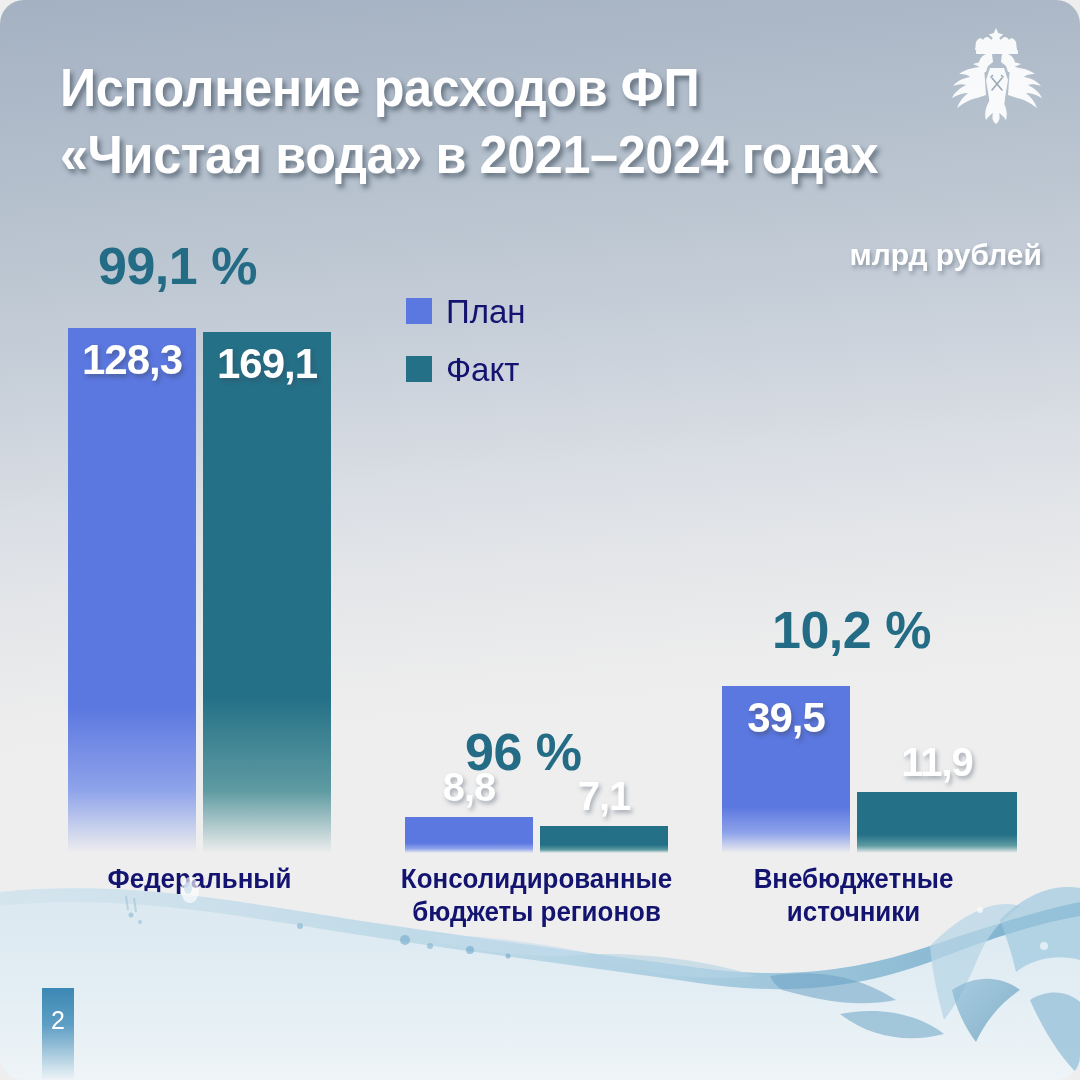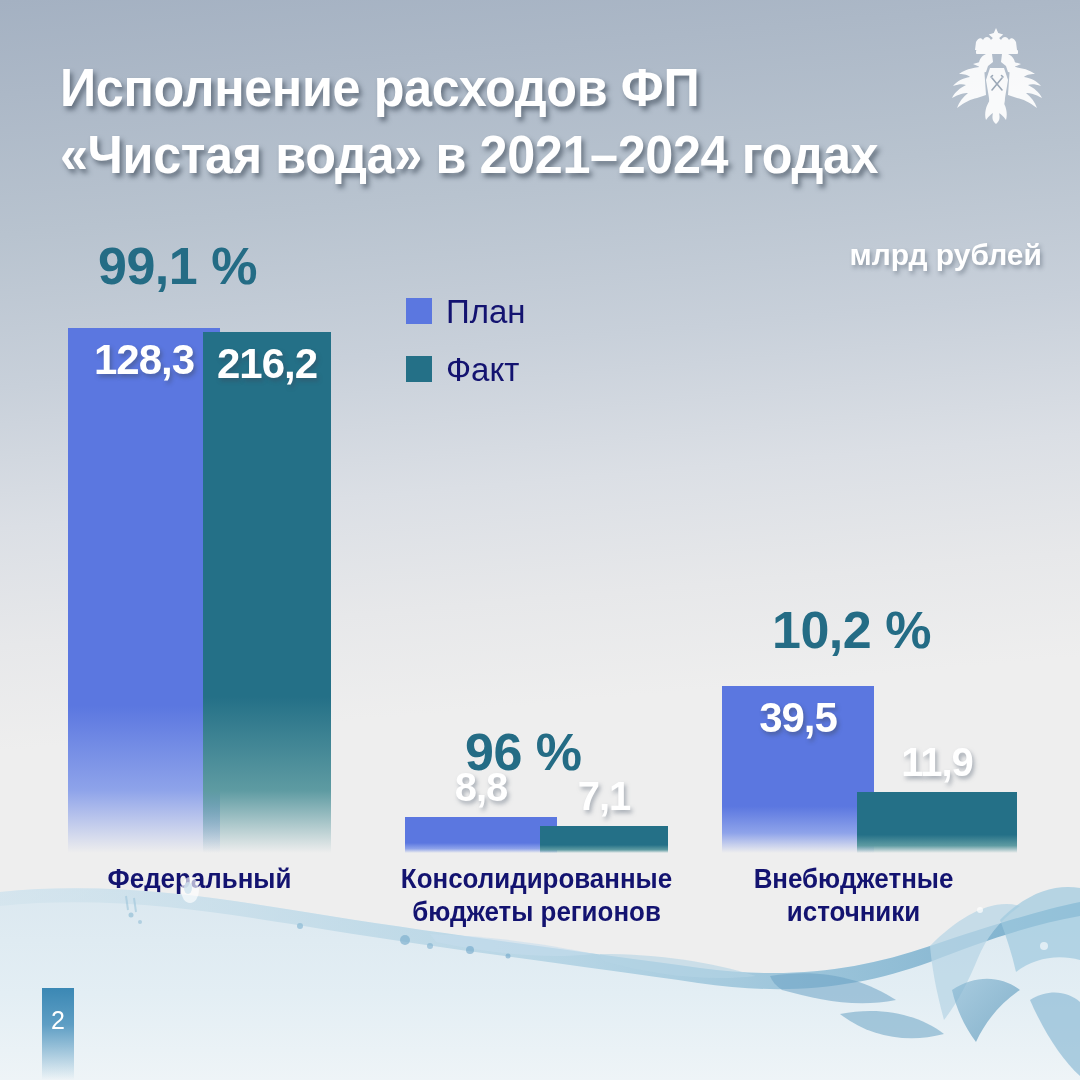--- a/index.html
+++ b/index.html
@@ -19,20 +19,21 @@
     background:
       linear-gradient(175deg,
         #a4b1c2 0%,
         #acb8c7 8%,
         #b8c3cf 20%,
         #c8d0da 33%,
         #dbdfe5 45%,
         #e7e8ea 55%,
         #eeeeee 64%,
         #eeeeee 100%);
+    border-radius: 24px;
   }
 
   
   #emblem {
     position: absolute;
     left: 946px; top: 24px;
     width: 100px; height: 102px;
     opacity: .92;
   }
 
@@ -95,21 +96,20 @@
   .group { position: absolute; }
 
   .bar {
     position: absolute;
     bottom: 0;
     width: 128px;
   }
   .bar.plan {
     background: linear-gradient(to bottom,
       #5b77e0 0%, #5b77e0 72%, #8ea3ea 88%, rgba(200,212,245,0) 100%);
-    padding-left: 24px;
   }
   .bar.fact {
     background: linear-gradient(to bottom,
       #247087 0%, #247087 70%, #5e9ba2 88%, rgba(190,215,215,0) 100%);
   }
 
   
   .val-in {
     position: absolute;
     top: 8px; left: 0; right: 0;
@@ -229,21 +229,21 @@
   <div id="chart">
 
     <div class="group" style="left:68px; top:320px; width:262px; height:525px;">
       <div class="pct" style="left:30px; top:-92px;">99,1 %</div>
 
       <div class="bar plan" style="left:0px; height:525px;">
         <span class="val-in">128,3</span>
       </div>
 
       <div class="bar fact" style="left:135px; height:521px;">
-        <span class="val-in">216,2</span>
+        <span class="val-in">169,1</span>
       </div>
 
       <div class="cat-label" style="left:-20px; top:535px; width:303px;">Федеральный
 бюджет</div>
     </div>
 
     <div class="group" style="left:405px; top:809px; width:262px; height:36px;">
       <div class="pct" style="left:60px; top:-126px;margin-top:31px;">96 %</div>
 
       <div class="bar plan" style="left:0px; height:36px;">

